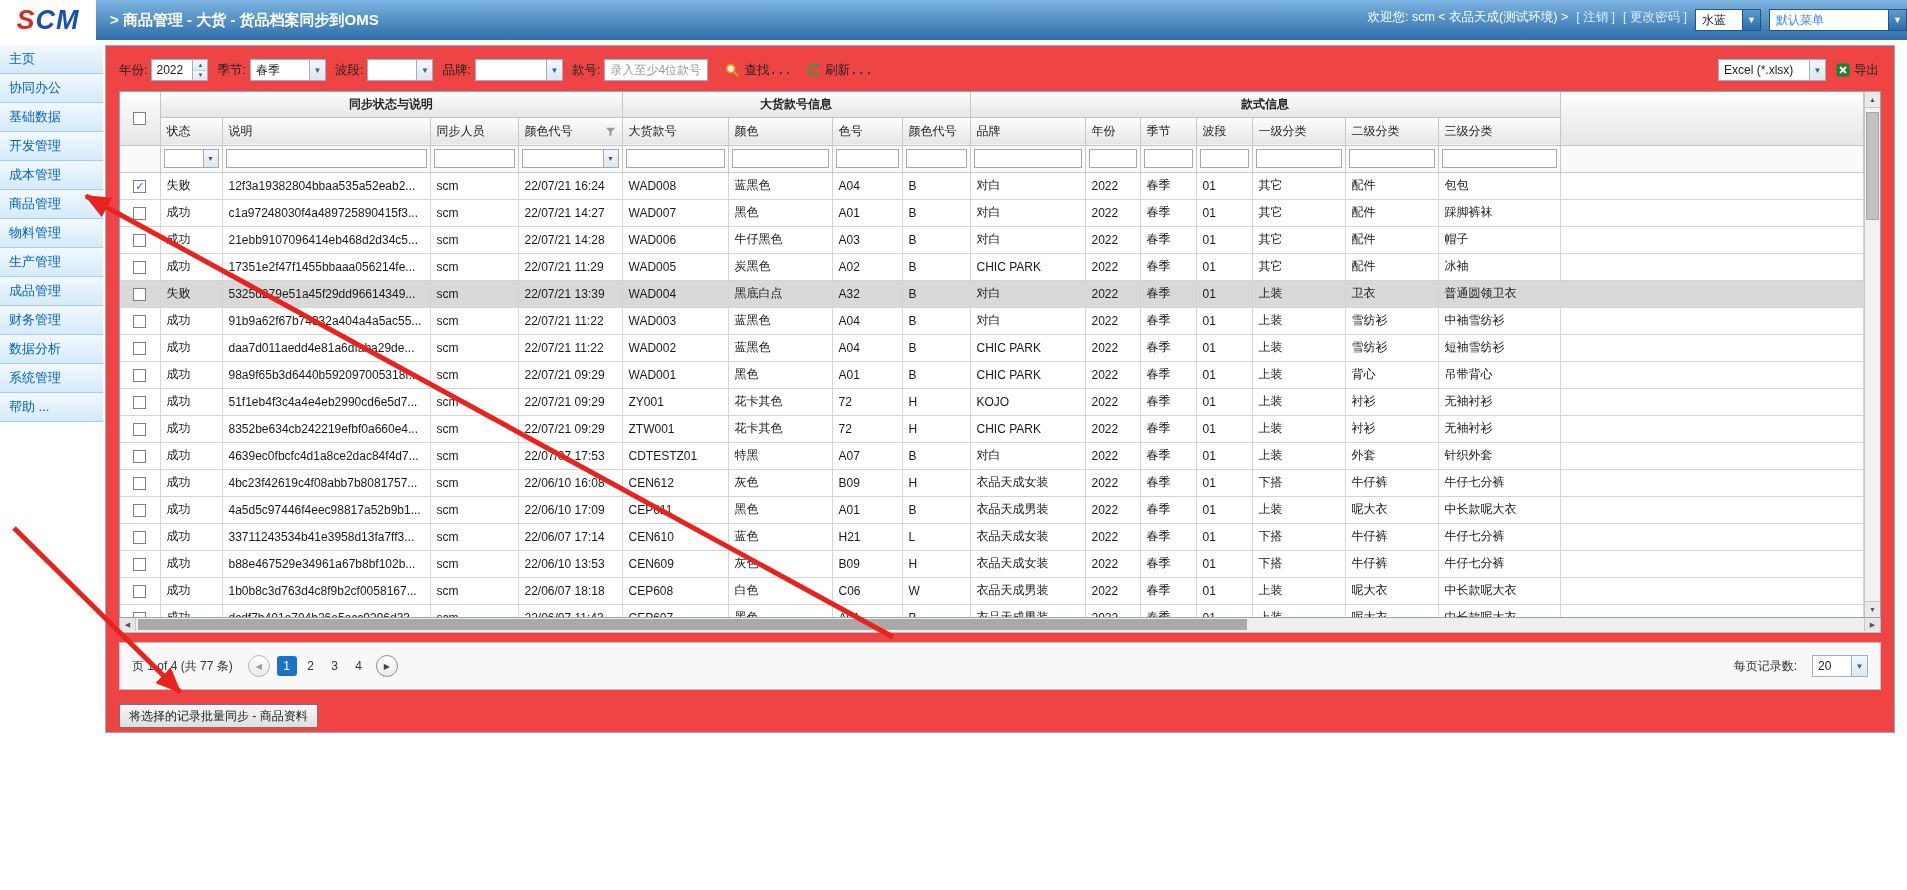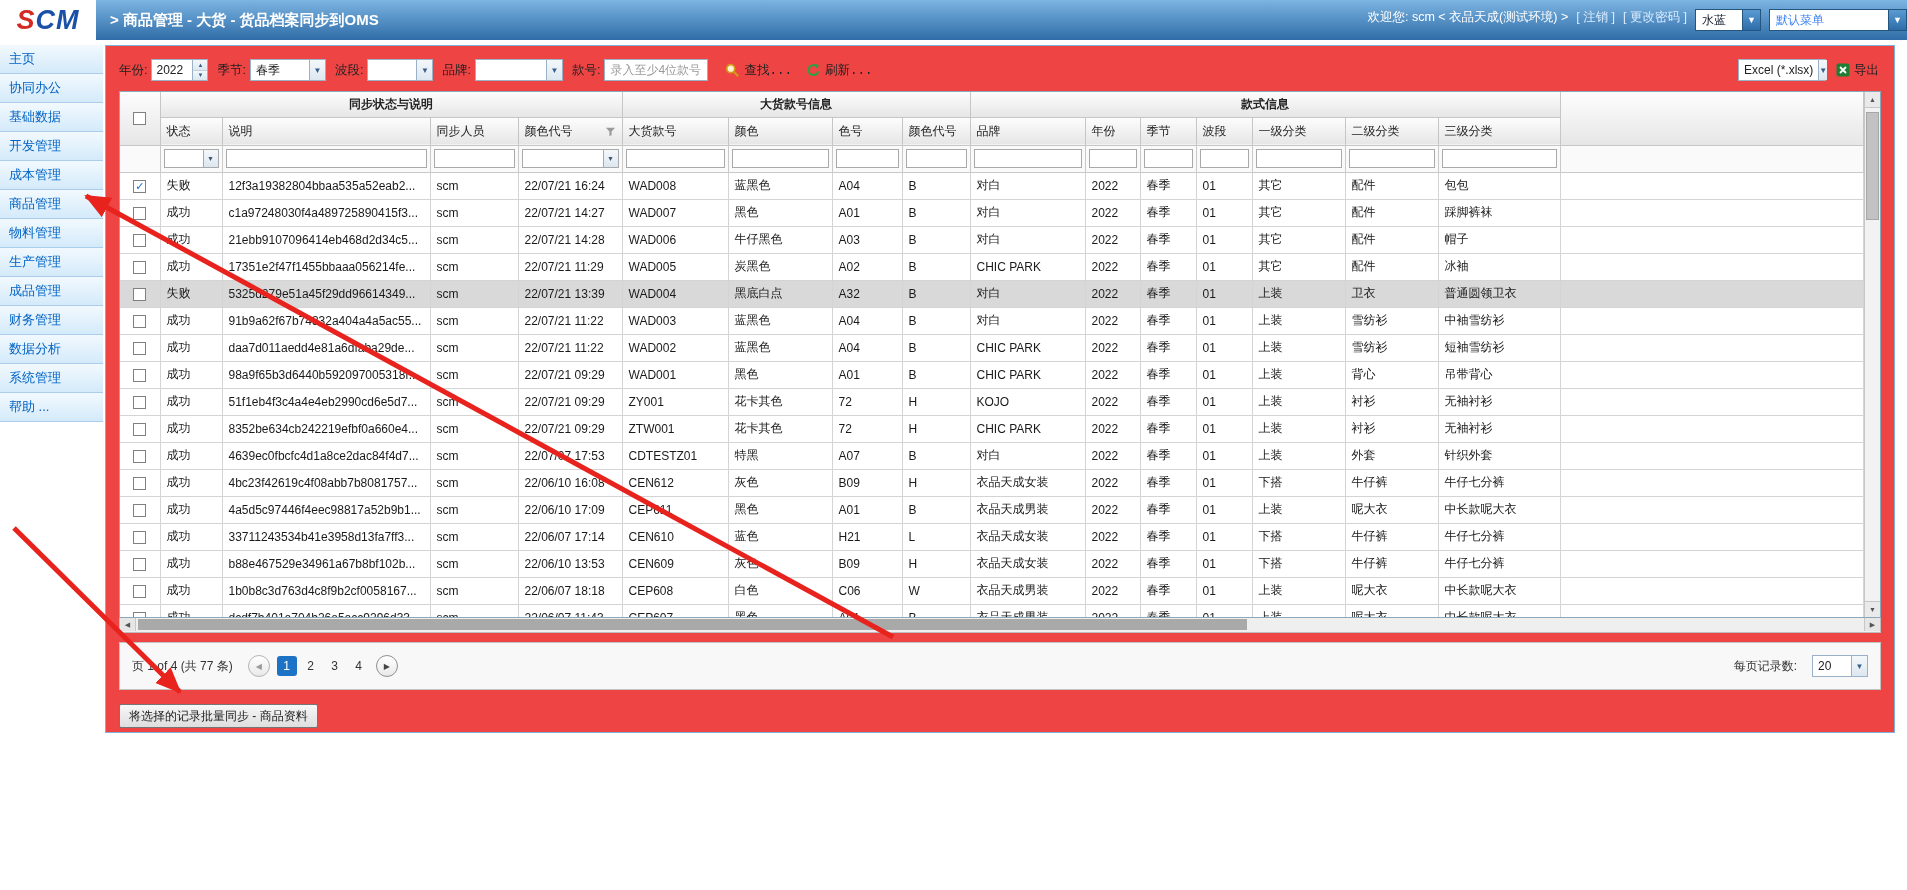--- a/index.html
+++ b/index.html
@@ -195,21 +195,21 @@
       <button class="tool-btn">
         <span class="funnel">
           <svg width="15" height="15" viewBox="0 0 15 15">
               <path d="M12.3 8.2 A5 5 0 1 1 10.6 3.2" fill="none" stroke="#2f9e44" stroke-width="2"></path>
               <path d="M9.2 0.8 L13.2 2.6 L10.2 5.6 Z" fill="#2f9e44"></path>
             </svg>
         </span>
         <span>刷新...</span>
       </button>
       <div class="fb-right">
-        <span class="fsel" style="width:88px">
+        <span class="fsel" style="width:108px">
           <span class="val" style="flex:1">Excel  (*.xlsx)</span>
           <span class="arr">▼</span>
         </span>
         <button class="tool-btn" style="margin-right:2px">
           <span class="funnel">
             <svg width="14" height="14" viewBox="0 0 14 14">
                 <rect x="0.5" y="0.5" width="13" height="13" rx="2" fill="#1e7e34"></rect>
                 <line x1="4" y1="4" x2="10" y2="10" stroke="#fff" stroke-width="1.8"></line>
                 <line x1="10" y1="4" x2="4" y2="10" stroke="#fff" stroke-width="1.8"></line>
               </svg>

